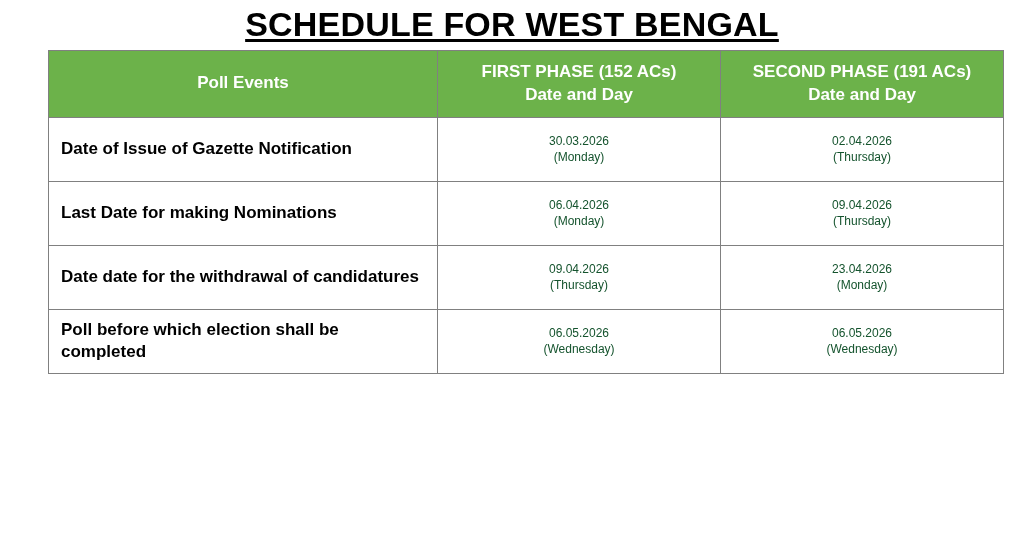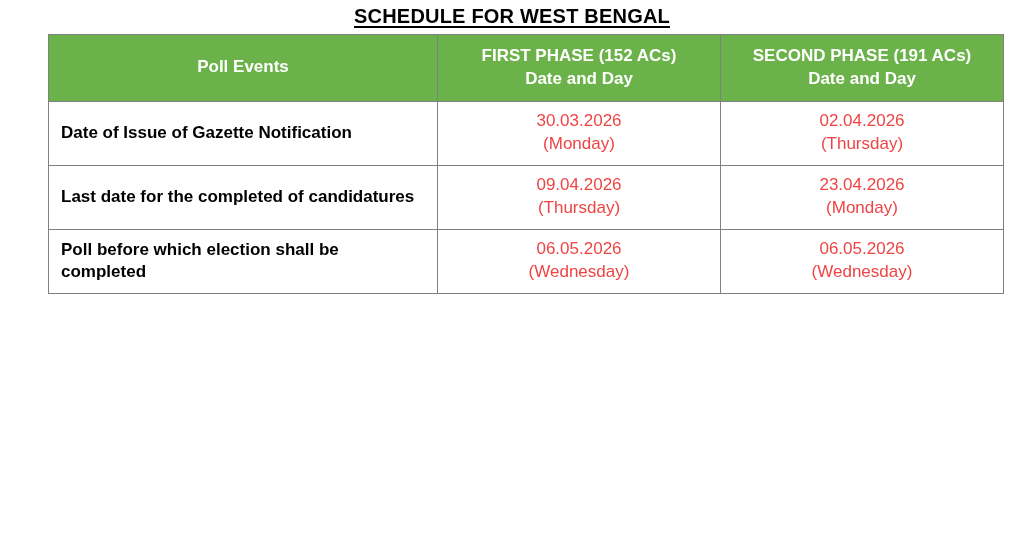--- a/index.html
+++ b/index.html
@@ -14,21 +14,21 @@
     overflow: hidden;
   }
   .page {
     position: relative;
     width: 1024px;
     height: 559px;
     box-sizing: border-box;
   }
   .title {
     text-align: center;
-    font-size: 20px;
+    font-size: 34px;
     font-weight: bold;
     color: #000000;
     letter-spacing: 0.2px;
     padding-top: 5px;
     padding-bottom: 6px;
   }
   .title span {
     text-decoration: underline;
     text-underline-offset: 3px;
   }
@@ -65,22 +65,22 @@
   tbody td.event {
     font-size: 17px;
     font-weight: bold;
     color: #000000;
     padding: 8px 10px 8px 12px;
     line-height: 1.3;
     text-align: left;
   }
   tbody td.datecell {
     text-align: center;
-    font-size: 17px;
-    color: #ef4444;
+    font-size: 12px;
+    color: #14532d;
     padding: 6px 6px;
     line-height: 1.35;
   }
   tbody td.datecell .d,
   tbody td.datecell .w {
     display: block;
   }
   tbody tr.bold td.datecell .d,
   tbody tr.bold td.datecell .w {
     font-weight: bold;
@@ -120,24 +120,35 @@
           <td class="datecell">
             <span class="d">30.03.2026</span>
             <span class="w">(Monday)</span>
           </td>
           <td class="datecell">
             <span class="d">02.04.2026</span>
             <span class="w">(Thursday)</span>
           </td>
         </tr>
 
+        <tr>
+          <td class="event">Last Date for making Nominations</td>
+          <td class="datecell">
+            <span class="d">06.04.2026</span>
+            <span class="w">(Monday)</span>
+          </td>
+          <td class="datecell">
+            <span class="d">09.04.2026</span>
+            <span class="w">(Thursday)</span>
+          </td>
+        </tr>
 
 
         <tr>
-          <td class="event">Last date for the completed of candidatures</td>
+          <td class="event">Date date for the withdrawal of candidatures</td>
           <td class="datecell">
             <span class="d">09.04.2026</span>
             <span class="w">(Thursday)</span>
           </td>
           <td class="datecell">
             <span class="d">23.04.2026</span>
             <span class="w">(Monday)</span>
           </td>
         </tr>
 

